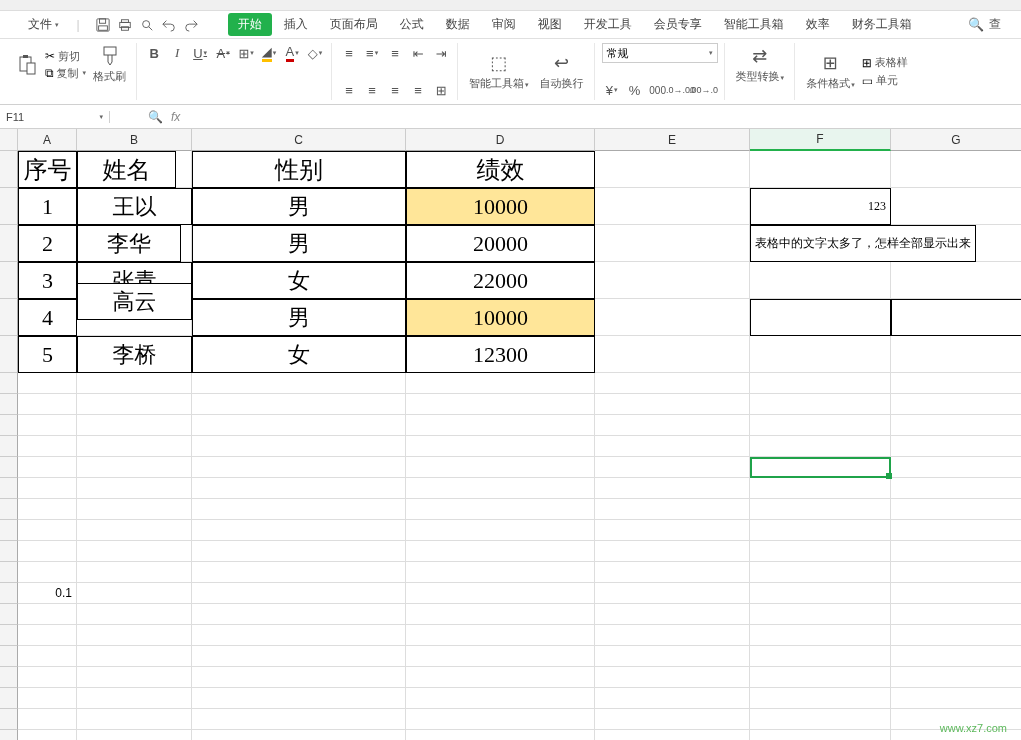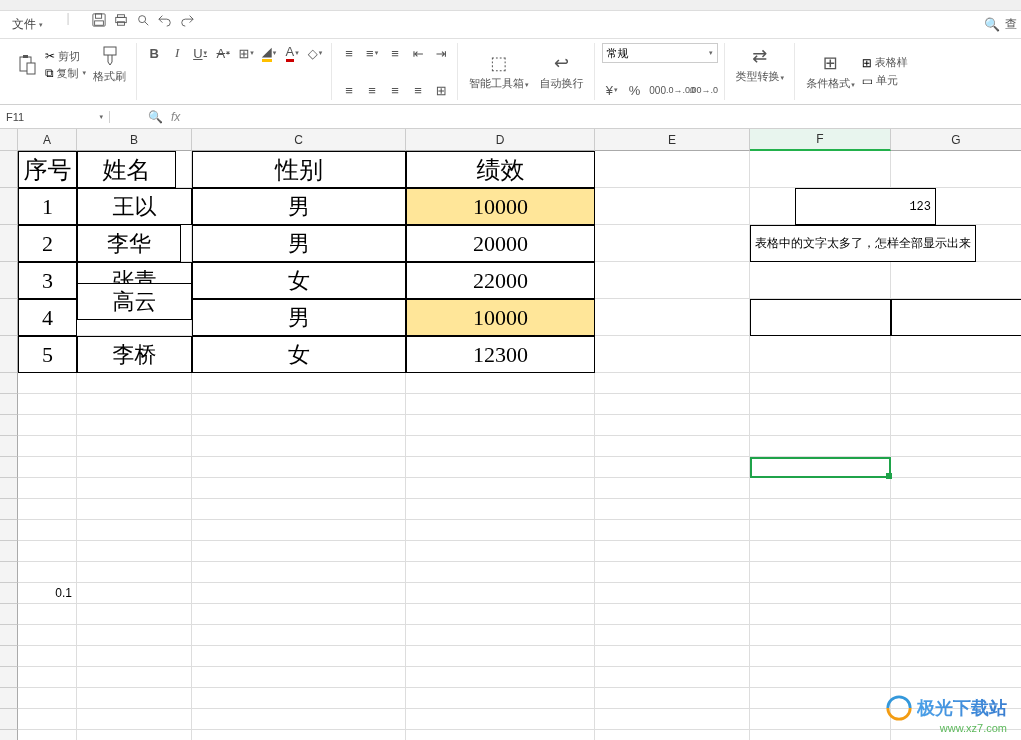--- a/index.html
+++ b/index.html
@@ -1,18 +1,18 @@
 <!DOCTYPE html>
 <html><head>
 <meta charset="utf-8">
 <style>
 * { box-sizing: border-box; margin: 0; padding: 0; }
 body { font-family: "Microsoft YaHei", SimSun, sans-serif; font-size: 12px; background: #fff; overflow: hidden; width: 1021px; height: 740px; position: relative; }
 .tabbar-strip { height: 11px; background: #f0f0f0; border-bottom: 1px solid #ddd; }
-.menu-row { display: flex; height: 28px; background: #fff; border-bottom: 1px solid #e0e0e0; padding: 0 4px; gap: 16px; }
+.menu-row { display: flex; align-items: center; height: 28px; background: #fff; border-bottom: 1px solid #e0e0e0; padding: 0 20px; gap: 10px; }
 .file-btn { padding: 3px 8px; color: #444; display: flex; align-items: center; gap: 2px; }
 .qat { display: flex; gap: 4px; margin-left: 4px; }
 .qat-icon { width: 18px; height: 18px; display: flex; align-items: center; justify-content: center; color: #555; }
 .menu-tabs { display: flex; gap: 2px; margin-left: 18px; }
 .menu-tab { padding: 3px 10px; color: #444; border-radius: 3px; }
 .menu-tab.active { background: #22b14c; color: #fff; }
 .menu-right { margin-left: auto; display: flex; align-items: center; gap: 4px; color: #555; }
 .ribbon { display: flex; height: 66px; background: #fff; border-bottom: 1px solid #d0d0d0; padding: 4px 6px; gap: 1px; }
 .ribbon-group { display: flex; flex-direction: column; justify-content: space-between; padding: 0 6px; border-right: 1px solid #e8e8e8; }
 .rg-row { display: flex; align-items: center; gap: 3px; }
@@ -34,21 +34,21 @@
 .col-h { background: #f4f4f4; border-right: 1px solid #ccc; border-bottom: 1px solid #aaa; display: flex; align-items: center; justify-content: center; font-size: 12px; color: #333; }
 .col-h.sel { background: #e8f5ee; border-bottom: 2px solid #22b14c; }
 .row-headers { position: absolute; left: 0; top: 22px; width: 18px; }
 .row-h { background: #f4f4f4; border-bottom: 1px solid #ccc; border-right: 1px solid #aaa; display: flex; align-items: center; justify-content: center; font-size: 11px; color: #333; height: 21px; }
 .cells { position: absolute; left: 18px; top: 22px; }
 .cell { position: absolute; border-right: 1px solid #ddd; border-bottom: 1px solid #ddd; display: flex; align-items: center; padding: 0 4px; font-size: 12px; background: #fff; overflow: visible; }
 .data-cell { border: 1px solid #000 !important; font-family: SimSun, serif; font-size: 22px; justify-content: center; }
 .data-head { font-size: 24px; }
 .hl { background: #ffe699 !important; }
 .overflow-text { white-space: nowrap; z-index: 2; font-size: 12px; border: 1px solid #000 !important; justify-content: flex-start; }
-.f123 { justify-content: flex-end; border: 1px solid #000 !important; font-family: Liberation Mono, monospace; font-size: 12px; margin-left: 45px; }
+.f123 { justify-content: flex-end; border: 1px solid #000 !important; font-family: Liberation Serif, serif; font-size: 12px; }
 .f-outline { border: 1px solid #000 !important; }
 .sel-box { position: absolute; border: 2px solid #1fa34a; pointer-events: none; z-index: 5; }
 .sel-handle { position: absolute; right: -3px; bottom: -3px; width: 6px; height: 6px; background: #1fa34a; }
 .watermark { position: absolute; right: 14px; bottom: 6px; text-align: right; pointer-events: none; }
 .wm-main { display: flex; align-items: center; gap: 4px; }
 .wm-ico { width: 28px; height: 28px; }
 .wm-text { font-size: 18px; font-weight: bold; background: linear-gradient(90deg,#4aa0e8,#3a7ed0); -webkit-background-clip: text; color: transparent; }
 .wm-url { font-size: 11px; color: #5db85c; }
 </style>
 </head>
@@ -86,20 +86,34 @@
     <div class="qat-icon">
         <svg width="14" height="14" viewBox="0 0 16 16">
           <path d="M5 3 L1 7 L5 11 M1 7 H10 A4 4 0 0 1 10 15" fill="none" stroke="#555"></path>
         </svg>
       </div>
     <div class="qat-icon">
         <svg width="14" height="14" viewBox="0 0 16 16">
           <path d="M11 3 L15 7 L11 11 M15 7 H6 A4 4 0 0 0 6 15" fill="none" stroke="#555"></path>
         </svg>
       </div>
+  </div>
+  <div class="menu-tabs">
+    <div class="menu-tab active">开始</div>
+    <div class="menu-tab">插入</div>
+    <div class="menu-tab">页面布局</div>
+    <div class="menu-tab">公式</div>
+    <div class="menu-tab">数据</div>
+    <div class="menu-tab">审阅</div>
+    <div class="menu-tab">视图</div>
+    <div class="menu-tab">开发工具</div>
+    <div class="menu-tab">会员专享</div>
+    <div class="menu-tab">智能工具箱</div>
+    <div class="menu-tab">效率</div>
+    <div class="menu-tab">财务工具箱</div>
   </div>
   <div class="menu-right">
     <span style="font-size:13px;">🔍</span>
     <span>查</span>
   </div>
 </div>
 
 <div class="ribbon">
   <div class="ribbon-group">
     <div class="rg-row">
@@ -488,21 +502,14 @@
       <div class="cell f-outline" style="left: 732px; top: 148px; width: 141px; height: 37px;"></div>
       <div class="cell f-outline" style="left: 873px; top: 148px; width: 131px; height: 37px;"></div>
       <div class="cell " style="left: 0px; top: 432px; width: 59px; height: 21px; justify-content: flex-end; font-size: 12px;">0.1</div>
       <div class="sel-box" style="left: 732px; top: 306px; width: 141px; height: 21px;">
         <div class="sel-handle"></div>
       </div>
     </div>
 </div>
 
 <div class="watermark">
-  <div class="wm-main">
-    <svg class="wm-ico" viewBox="0 0 40 40">
-        <circle cx="20" cy="20" r="16" fill="none" stroke="#f39c12" stroke-width="4" stroke-dasharray="50 100"></circle>
-        <circle cx="20" cy="20" r="16" fill="none" stroke="#3498db" stroke-width="4" stroke-dasharray="50 100" stroke-dashoffset="-50"></circle>
-      </svg>
-    <span class="wm-text">极光下载站</span>
-  </div>
   <div class="wm-url">www.xz7.com</div>
 </div>
 
 </body></html>

